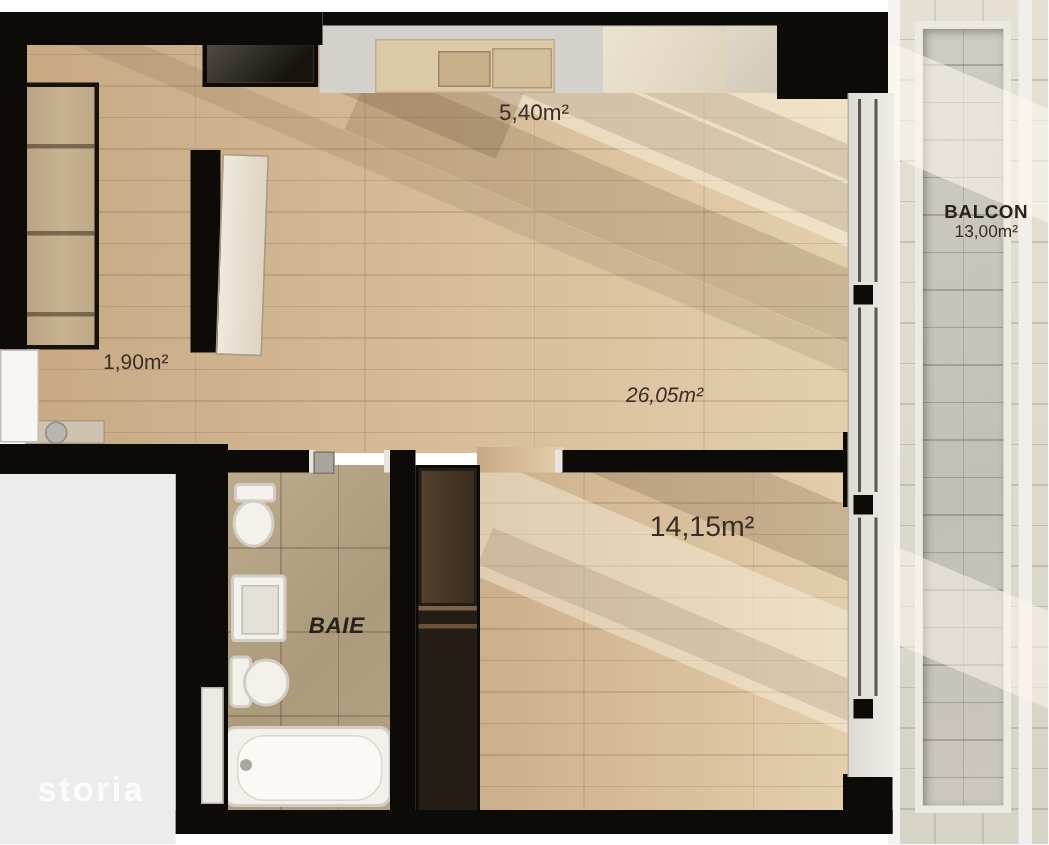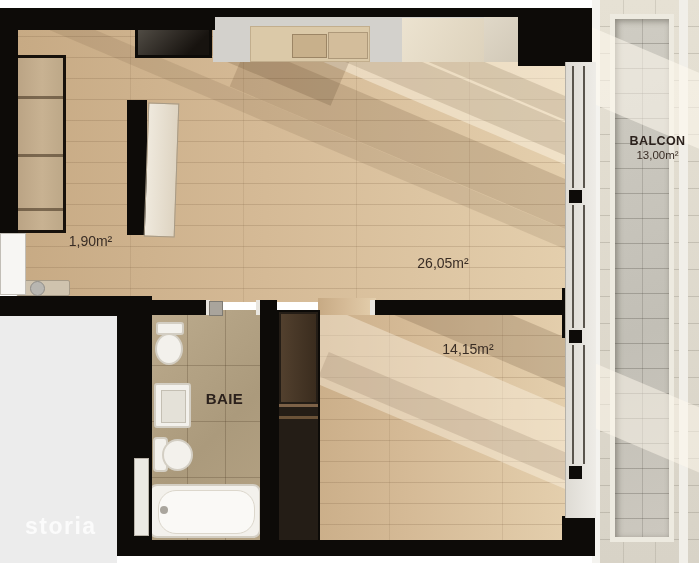--- a/index.html
+++ b/index.html
@@ -157,31 +157,32 @@
   <div class="glassline" style="left:583px;top:205px;height:123px;"></div>
   <div class="glassline" style="left:572px;top:345px;height:119px;"></div>
   <div class="glassline" style="left:583px;top:345px;height:119px;"></div>
   <div class="mullion" style="left:569px;top:190px;"></div>
   <div class="mullion" style="left:569px;top:330px;"></div>
   <div class="mullion" style="left:569px;top:466px;"></div>
 
   <div class="abs" style="left:0px;top:316px;width:117px;height:247px;background:#ececec;"></div>
 
   <div class="roomlabel" style="left:266px;top:66px;width:180px;">
+    <div class="ar" style="font-size:15px;">5,40m²</div>
   </div>
   <div class="roomlabel" style="left:38px;top:232px;width:105px;">
     <div class="ar" style="font-size:14px;">1,90m²</div>
   </div>
   <div class="roomlabel" style="left:265px;top:254px;width:356px;">
-    <div class="ar" style="font-size:14px;">26,05m²</div>
+    <div class="ar" style="font-size:14px;font-style:italic;">26,05m²</div>
   </div>
   <div class="roomlabel" style="left:393px;top:340px;width:150px;">
-    <div class="ar" style="font-size:14px;">14,15m²</div>
+    <div class="ar" style="font-size:19px;">14,15m²</div>
   </div>
-  <div class="roomlabel" style="left:172px;top:390px;width:105px;">
+  <div class="roomlabel" style="left:172px;top:409px;width:105px;font-style:italic;">
     <div class="nm" style="font-size:15px;">BAIE</div>
   </div>
   <div class="roomlabel" style="left:605px;top:134px;width:105px;">
     <div class="nm" style="font-size:12.5px;">BALCON</div>
     <div class="ar" style="font-size:11.5px;">13,00m²</div>
   </div>
 
   <div class="watermark" style="left:25px;top:513px;">storia</div>
 
 </div>

